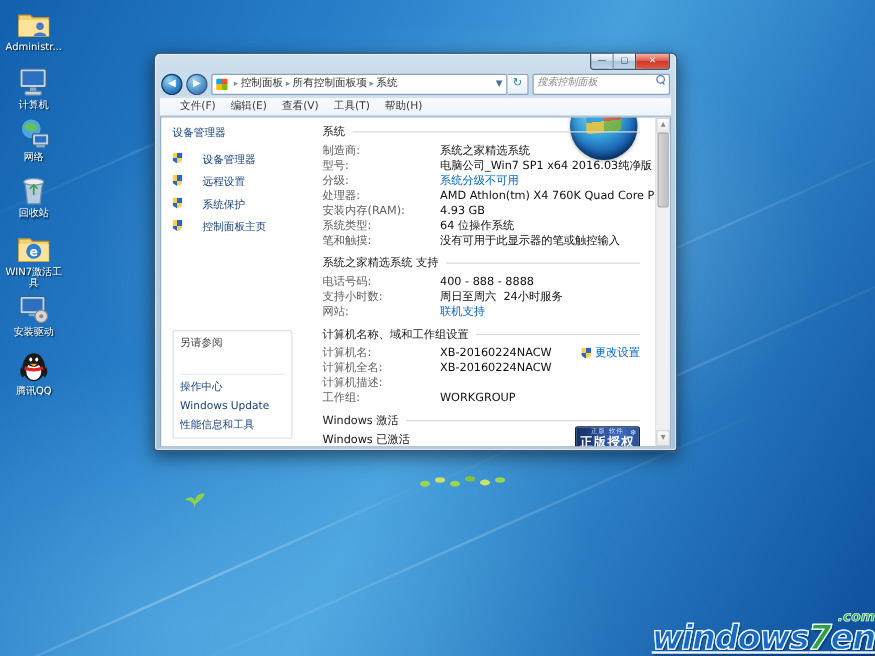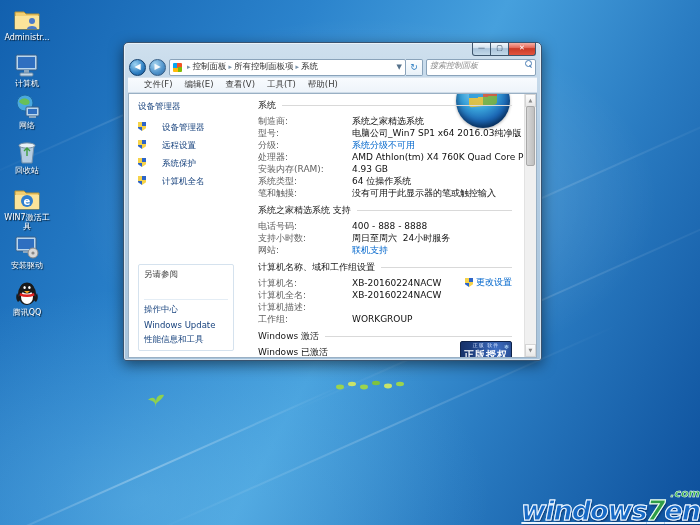--- a/index.html
+++ b/index.html
@@ -293,21 +293,21 @@
         <div class="side-task">
           <span class="shield"></span>
           <span>远程设置</span>
         </div>
         <div class="side-task">
           <span class="shield"></span>
           <span>系统保护</span>
         </div>
         <div class="side-task">
           <span class="shield"></span>
-          <span>计算机全名</span>
+          <span>控制面板主页</span>
         </div>
         <div class="see-also">
           <div class="sa-title">另请参阅</div>
           <a class="sa-link">操作中心</a>
           <a class="sa-link">Windows Update</a>
           <a class="sa-link" style="margin-bottom:0">性能信息和工具</a>
         </div>
       </div>
 
       <div class="main">

